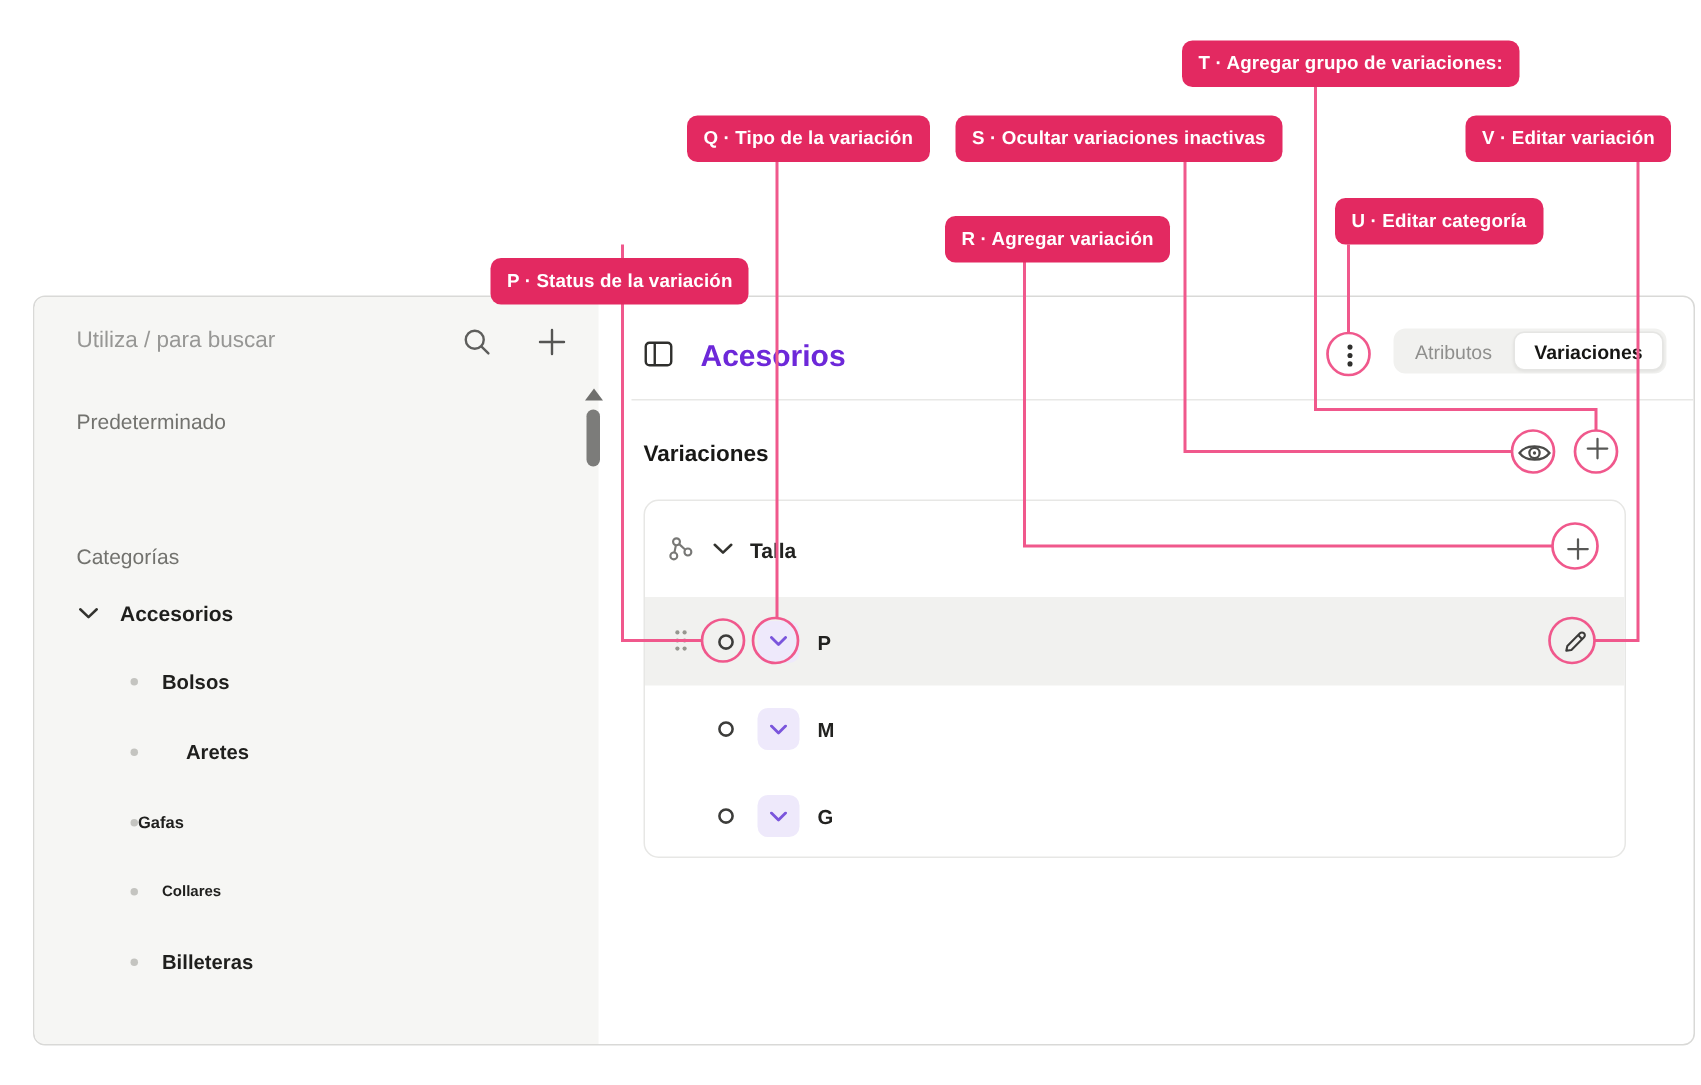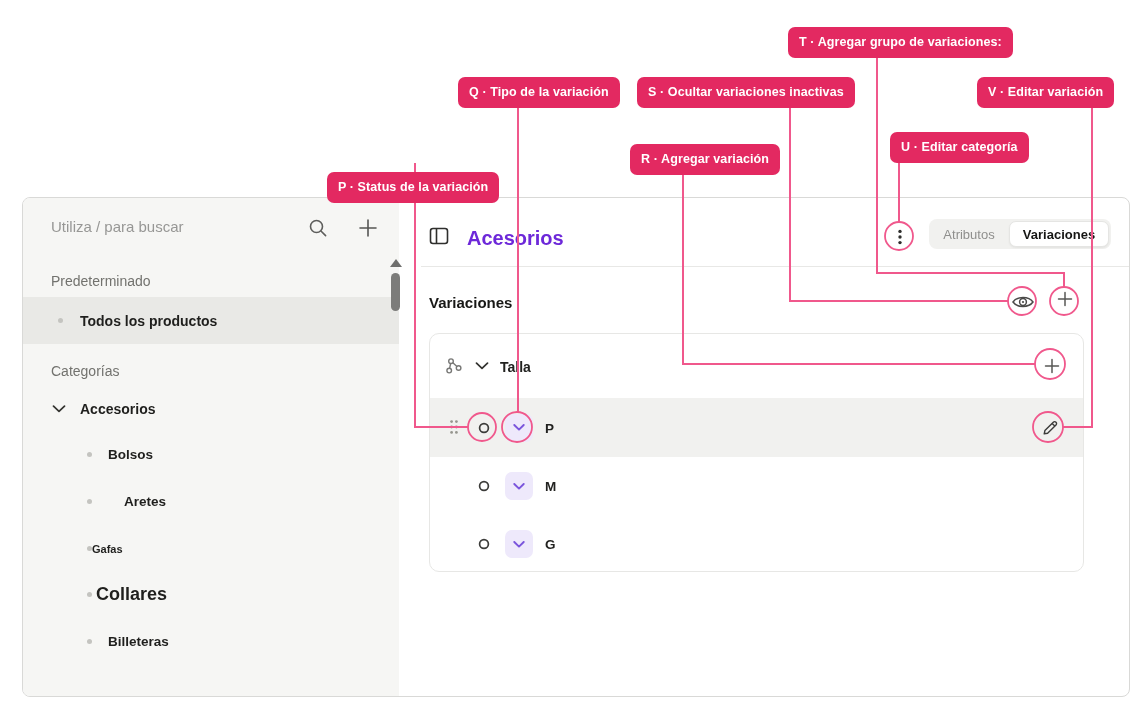--- a/index.html
+++ b/index.html
@@ -71,24 +71,20 @@
       </svg>
     </div>
     <div class="abs icon-btn" style="left:334px;top:19px;width:22px;height:22px;">
       <svg width="22" height="22" viewBox="0 0 22 22">
         <path d="M11 3 V19 M3 11 H19" stroke="#555553" stroke-width="1.6" stroke-linecap="round"></path>
       </svg>
     </div>
 
     <div class="side-section-label" style="top:75px;">Predeterminado</div>
 
-    <div class="side-row selected-row" style="top:99px;">
-      <span class="bullet" style="margin-left:35px;"></span>
-      <span class="side-item-label" style="margin-left:17px;">Todos los productos</span>
-    </div>
 
     <div class="side-section-label" style="top:165px;">Categorías</div>
 
     <div class="side-row" style="top:187px;">
       <span style="margin-left:29px;display:flex;">
         <svg width="14" height="8" viewBox="0 0 14 8">
           <path d="M1.5 1.2 L7 6.4 L12.5 1.2" fill="none" stroke="#33332f" stroke-width="1.7" stroke-linecap="round" stroke-linejoin="round"></path>
         </svg>
       </span>
       <span class="side-item-label" style="margin-left:14px;">Accesorios</span>
@@ -101,21 +97,21 @@
     <div class="side-row" style="top:280px;gap:16px;">
       <span class="bullet" style="margin-left:64px;"></span>
       <span class="side-item-label" style="margin-left:16px;font-size:13.5px;">Aretes</span>
     </div>
     <div class="side-row" style="top:327px;">
       <span class="bullet" style="margin-left:64px;"></span>
       <span class="side-item-label" style="font-size:11px;">Gafas</span>
     </div>
     <div class="side-row" style="top:373px;">
       <span class="bullet" style="margin-left:64px;"></span>
-      <span class="side-item-label" style="margin-left:4px;font-size:18px;text-align:center;">Collares</span>
+      <span class="side-item-label" style="margin-left:16px;font-size:10px;text-align:center;">Collares</span>
     </div>
     <div class="side-row" style="top:420px;">
       <span class="bullet" style="margin-left:64px;"></span>
       <span class="side-item-label" style="margin-left:16px;font-size:13.5px;">Billeteras</span>
     </div>
     <div class="side-row" style="top:466px;align-items:flex-end;">
       <span class="bullet" style="margin-left:64px;"></span>
       <span class="side-item-label" style="margin-left:16px;font-size:13.5px;">Cinturones</span>
     </div>
   </div>

